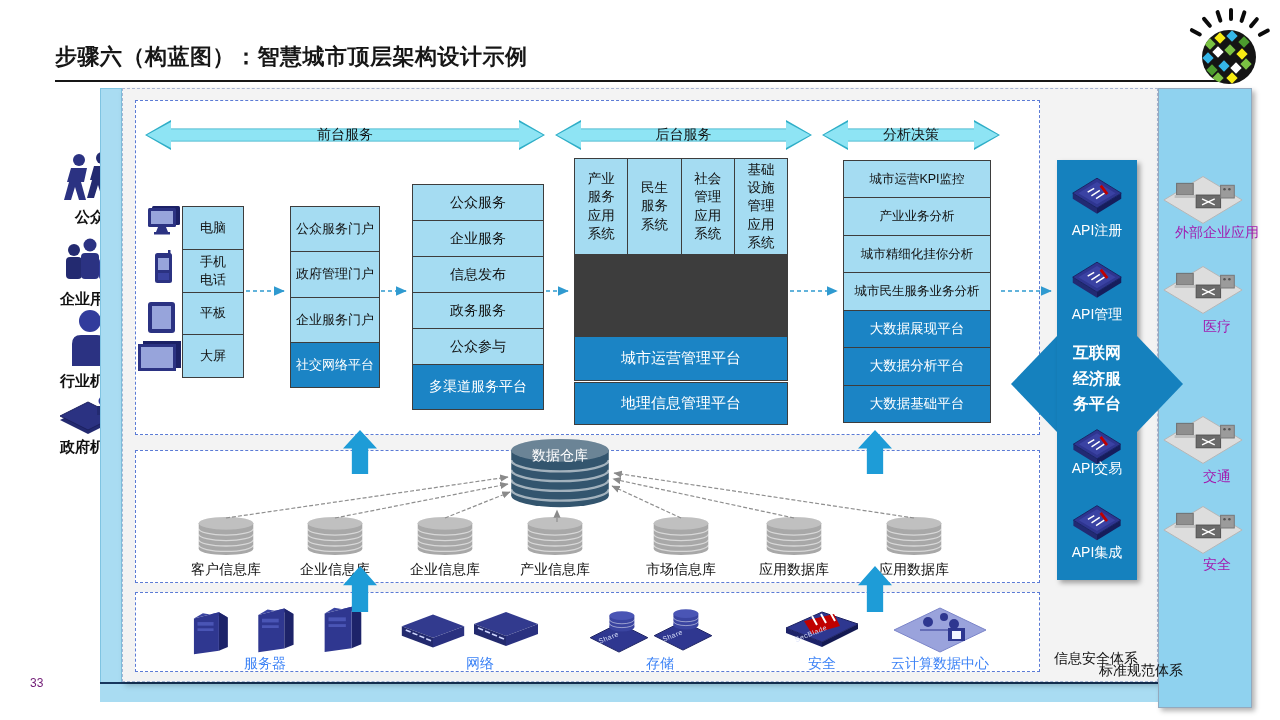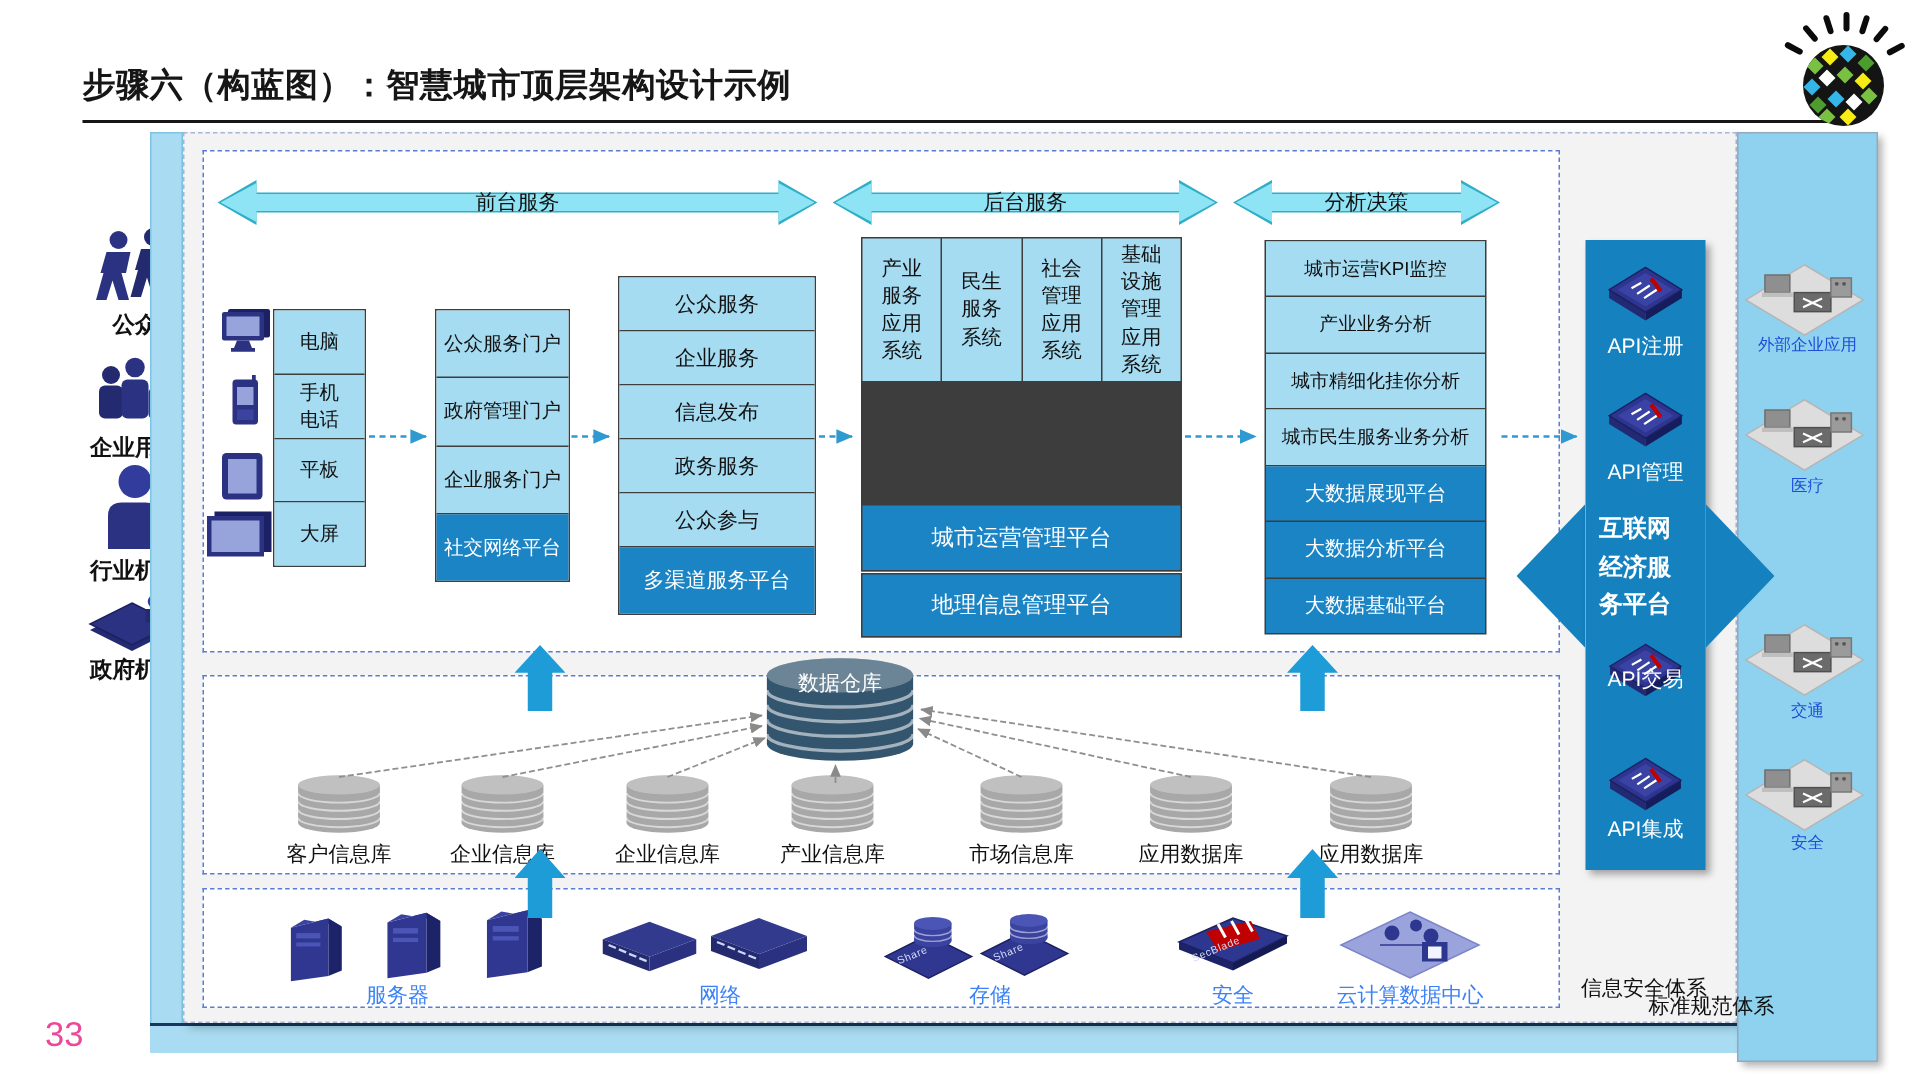--- a/index.html
+++ b/index.html
@@ -3,21 +3,21 @@
 <meta charset="utf-8">
 <style>
   html,body{margin:0;padding:0;background:#fff;}
   #stage{position:relative;width:1280px;height:720px;background:#ffffff;overflow:hidden;
          font-family:"Liberation Sans","DejaVu Sans",sans-serif;color:#111;}
   .abs{position:absolute;}
   .lbl{position:absolute;text-align:center;line-height:1.2;}
   
   .slide-title{left:55px;top:42px;font-size:22px;font-weight:bold;color:#161616;letter-spacing:.5px;}
   .title-line{left:55px;top:80px;width:1178px;height:2px;background:#161616;}
-  .page-num{left:30px;top:676px;font-size:23px;color:#ec4899;text-align:center;}
+  .page-num{left:30px;top:676px;font-size:12px;color:#701a75;text-align:center;}
   
   .logo{left:1186px;top:4px;width:84px;height:82px;}
   .logo .ray{position:absolute;width:3.5px;height:13px;background:#0b0b0b;border-radius:2px;}
   .globe{position:absolute;left:16px;top:26px;width:54px;height:54px;border-radius:50%;background:#141414;overflow:hidden;}
   .globe b{position:absolute;width:8px;height:8px;transform:rotate(45deg);}
   
   .left-bar{left:100px;top:88px;width:22px;height:614px;background:#A9DCF2;border:1px solid #7FC4E2;box-sizing:border-box;}
   .bottom-bar{left:100px;top:682px;width:1058px;height:20px;background:#A9DCF2;border-top:2px solid #17375E;box-sizing:border-box;}
   .main-panel{left:122px;top:88px;width:1036px;height:594px;background:#F3F3F3;border:1px dashed #A8B6D4;
               box-shadow:3px 3px 6px rgba(0,0,0,.25);box-sizing:border-box;}
@@ -46,32 +46,32 @@
          gap:1px;background:#3d3d3d;border:1px solid #3d3d3d;box-sizing:border-box;}
   .grid2 .gcell{background:#A5DCF2;display:flex;align-items:center;justify-content:center;
          font-size:13.5px;text-align:center;padding:2px 6px;line-height:1.35;}
   .platrow{position:absolute;background:#1B84C5;color:#fff;border:1px solid #3d3d3d;box-sizing:border-box;
          display:flex;align-items:center;justify-content:center;font-size:15px;}
   
   .api-col{left:1057px;top:160px;width:80px;height:420px;background:#1581BE;
            box-shadow:3px 3px 5px rgba(0,0,0,.35);}
   .api-lbl{position:absolute;width:80px;text-align:center;color:#fff;font-size:14px;}
   .api-plat{position:absolute;left:1066px;top:340px;width:62px;color:#fff;font-size:16px;font-weight:600;
-            text-align:left;line-height:1.6;}
+            text-align:center;line-height:1.6;}
   .apiL{left:1011px;top:336px;width:46px;height:96px;background:#1581BE;
         clip-path:polygon(100% 0,100% 100%,0 50%);}
   .apiR{left:1137px;top:336px;width:46px;height:96px;background:#1581BE;
         clip-path:polygon(0 0,100% 50%,0 100%);}
   
   .uparrow{position:absolute;width:34px;background:#1E9CD7;
         clip-path:polygon(50% 0,100% 42%,74% 42%,74% 100%,26% 100%,26% 42%,0 42%);}
   
   .wh-lbl{color:#fff;font-size:14px;}
   .db-lbl{font-size:14px;color:#111;}
-  .rc-lbl{font-size:11px;color:#1d4ed8;}
+  .rc-lbl{font-size:14px;color:#a21caf;padding-left:12px;}
   .tech-lbl{font-size:14px;color:#3b82f6;}
   .actor-lbl{font-size:15px;font-weight:600;color:#111;}
   .micro{position:absolute;font-size:7px;color:#D4DBF6;transform:rotate(-22deg);letter-spacing:.5px;}
   .overlay{position:absolute;left:0;top:0;pointer-events:none;}
   .z1{z-index:1}.z2{z-index:2}.z3{z-index:3}.z6{z-index:6}.z7{z-index:7}
 </style>
 </head>
 <body>
 
 <svg width="0" height="0" style="position:absolute">
@@ -405,21 +405,21 @@
     </svg>
   <div class="api-lbl z3" style="left:1057px;top:222px">API注册</div>
   <svg class="abs z3" style="left:1069px;top:258px;width:56px;height:42px">
       <use href="#i-chip"></use>
     </svg>
   <div class="api-lbl z3" style="left:1057px;top:306px">API管理</div>
   <div class="api-plat z3">互联网经济服务平台</div>
   <svg class="abs z3" style="left:1069px;top:426px;width:56px;height:40px">
       <use href="#i-chip"></use>
     </svg>
-  <div class="api-lbl z3" style="left:1057px;top:444px">API交易</div>
+  <div class="api-lbl z3" style="left:1057px;top:460px">API交易</div>
   <svg class="abs z3" style="left:1069px;top:502px;width:56px;height:40px">
       <use href="#i-chip"></use>
     </svg>
   <div class="api-lbl z3" style="left:1057px;top:544px">API集成</div>
 
   <div class="section sec-data z1"></div>
   <div class="sec-title" style="left:150px;top:454px">数据架构</div>
 
   <svg class="abs z7" style="left:508px;top:437px;width:104px;height:72px;color:#33556E">
       <use href="#i-cyl"></use>

